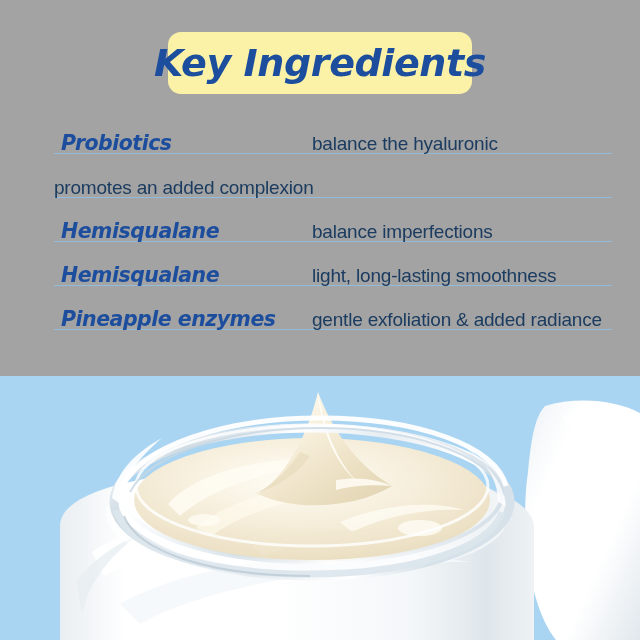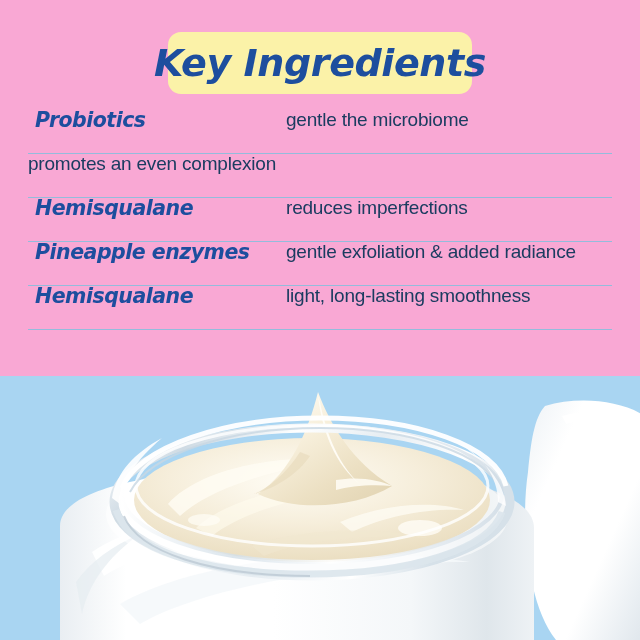--- a/index.html
+++ b/index.html
@@ -10,21 +10,21 @@
     width: 640px;
     height: 640px;
     overflow: hidden;
     font-family: "Liberation Sans", sans-serif;
     background: #a9d5f2;
   }
   .canvas {
     position: relative;
     width: 640px;
     height: 640px;
-    background: #f9a8d4;
+    background: #a3a3a3;
     overflow: hidden;
   }
 
   
   .title-badge {
     position: absolute;
     left: 168px;
     top: 32px;
     width: 304px;
     height: 62px;
@@ -49,22 +49,23 @@
   .table {
     position: absolute;
     left: 28px;
     top: 110px;
     width: 584px;
   }
   .row {
     position: relative;
     height: 43px;
     display: flex;
-    align-items: flex-start;
+    align-items: flex-end;
     border-bottom: 1px solid #93bcdc;
+    margin-left: 26px;
   }
   .row:first-child {
     border-top: none;
   }
   .cell-name {
     width: 258px;
     flex: 0 0 258px;
     padding-left: 7px;
     box-sizing: border-box;
     font-family: "DejaVu Sans", sans-serif;
@@ -111,41 +112,41 @@
 <div class="canvas">
 
   <div class="title-badge">
     <div class="title-text">Key Ingredients</div>
   </div>
 
   <div class="table">
 
     <div class="row">
       <div class="cell-name">Probiotics</div>
-      <div class="cell-desc">gentle the microbiome</div>
-    </div>
-
-    <div class="row">
-      <div class="cell-desc">promotes an even complexion</div>
+      <div class="cell-desc">balance the hyaluronic</div>
+    </div>
+
+    <div class="row">
+      <div class="cell-desc">promotes an added complexion</div>
     </div>
 
     <div class="row">
       <div class="cell-name">Hemisqualane</div>
-      <div class="cell-desc">reduces imperfections</div>
-    </div>
-
+      <div class="cell-desc">balance imperfections</div>
+    </div>
+
+
+    <div class="row">
+      <div class="cell-name">Hemisqualane</div>
+      <div class="cell-desc">light, long-lasting smoothness</div>
+    </div>
 
     <div class="row">
       <div class="cell-name">Pineapple enzymes</div>
       <div class="cell-desc">gentle exfoliation &amp; added radiance</div>
-    </div>
-
-    <div class="row">
-      <div class="cell-name">Hemisqualane</div>
-      <div class="cell-desc">light, long-lasting smoothness</div>
     </div>
 
   </div>
 
   <div class="photo">
     <svg width="640" height="264" viewBox="0 0 640 264" xmlns="http://www.w3.org/2000/svg">
       <defs>
         <linearGradient id="jarBody" x1="0" y1="0" x2="1" y2="0">
           <stop offset="0" stop-color="#e9eef2"></stop>
           <stop offset="0.14" stop-color="#ffffff"></stop>

